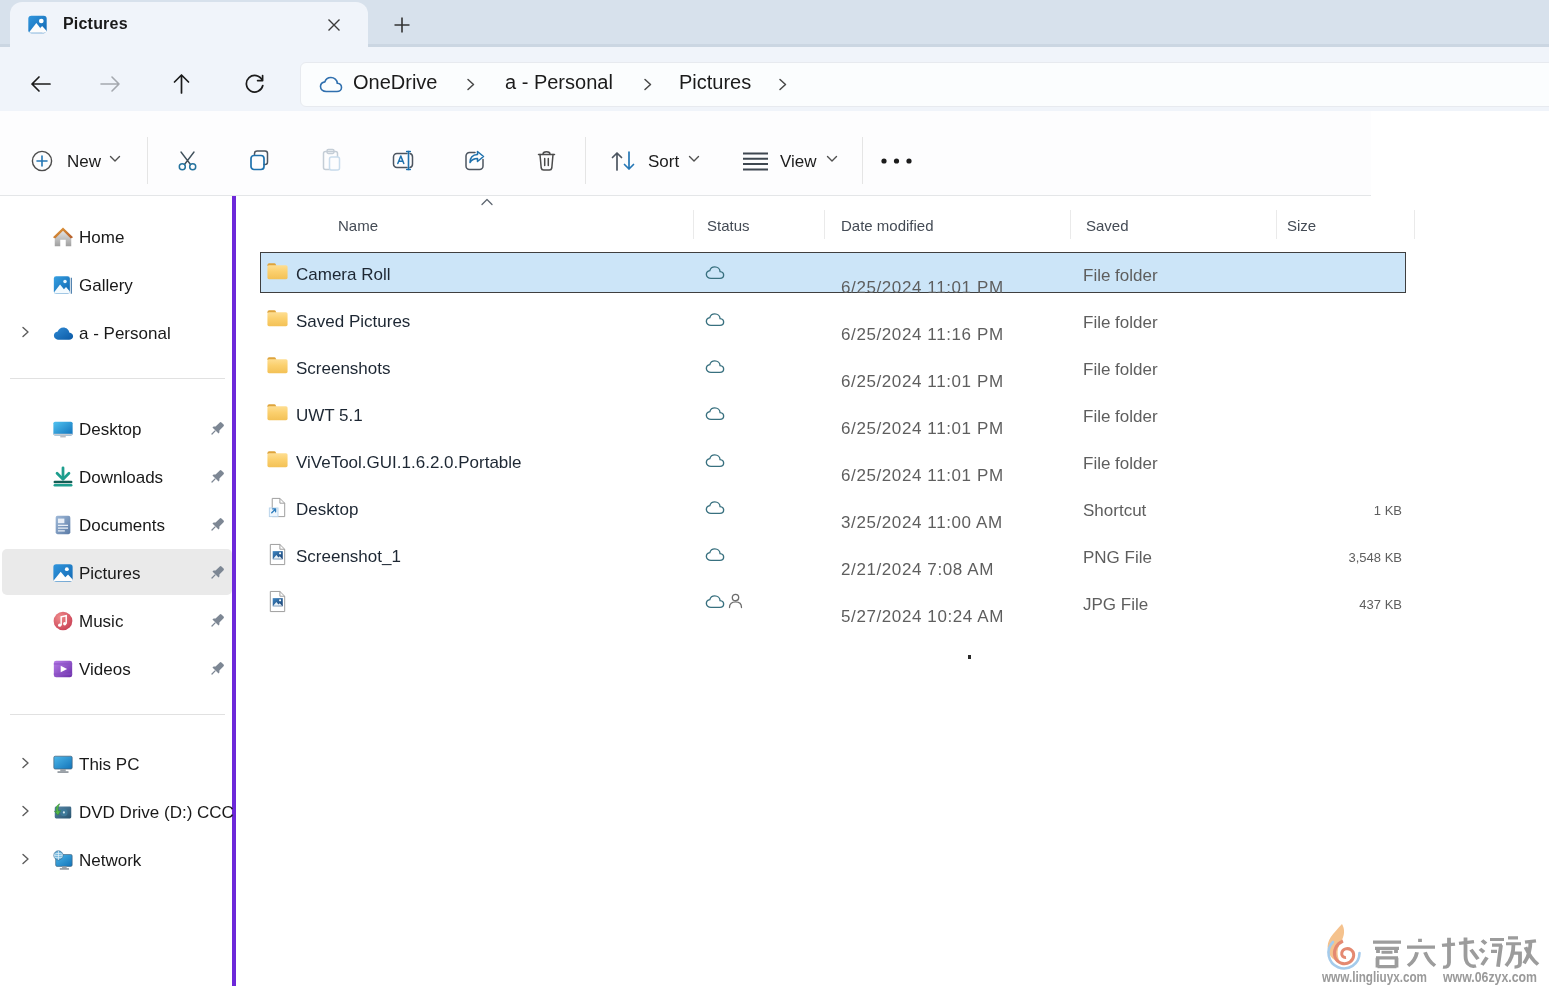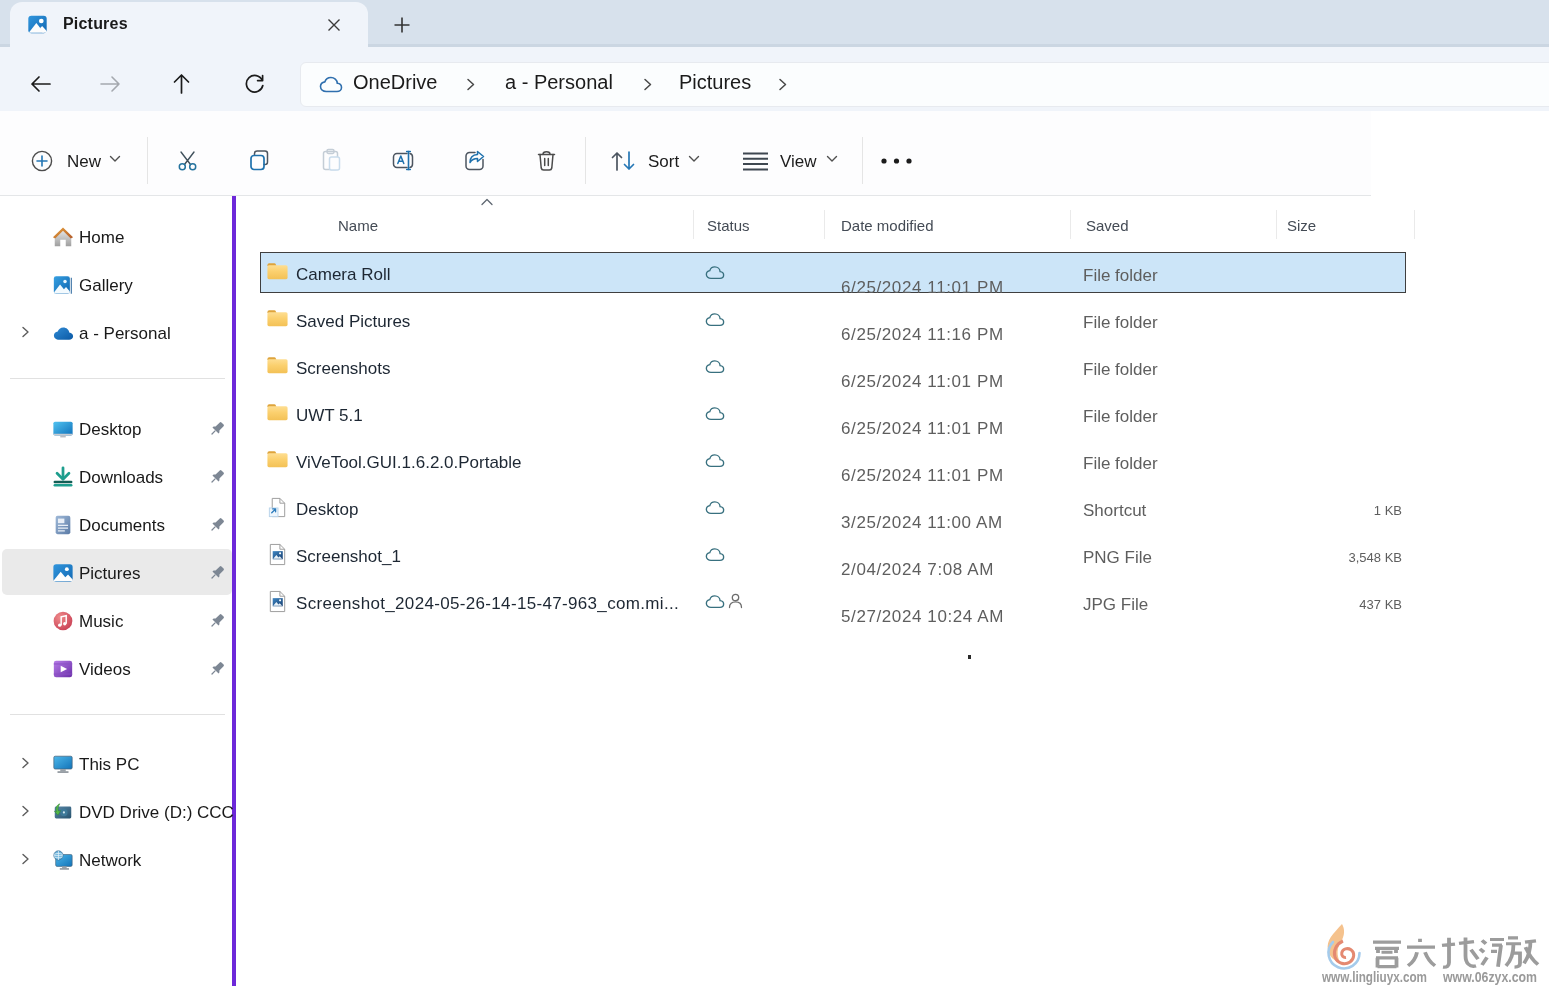--- a/index.html
+++ b/index.html
@@ -630,36 +630,35 @@
       <circle cx="14.7" cy="10.8" r="1.1" fill="#fff"></circle>
       <path d="M7.5 16.5 L10.8 12.5 L13 15 L14.3 13.8 L16.8 16.5 Z" fill="#e8f1f8"></path>
     </svg>
       </div>
     <div class="fname">Screenshot_1</div>
     <div class="fcloud">
         <svg viewBox="0 0 22 16" width="20" height="15">
           <path d="M6.6 14.5 C3.7 14.5 1.5 12.6 1.5 10.2 C1.5 8.1 3.1 6.4 5.3 6 C5.9 3.6 8.1 1.8 10.8 1.8 C13.9 1.8 16.4 4.1 16.6 7 C18.8 7.2 20.5 8.8 20.5 10.8 C20.5 12.9 18.7 14.5 16.4 14.5 Z" fill="none" stroke="#38707f" stroke-width="1.5"></path>
         </svg>
       </div>
-    <div class="fdate">2/04/2024 7:08 AM</div>
+    <div class="fdate">2/21/2024 7:08 AM</div>
     <div class="ftype">PNG File</div>
     <div class="fsize">3,548 KB</div>
   </div>
 
   <div class="row" style="top:385px;">
     <div class="ficon">
         <svg viewBox="0 0 24 24" width="23" height="23">
       <path d="M4.5 1.5 L14.5 1.5 L19.5 6.5 L19.5 22.5 L4.5 22.5 Z" fill="#fff" stroke="#9b9b9b" stroke-width="1"></path>
       <path d="M14.5 1.5 L14.5 6.5 L19.5 6.5" fill="none" stroke="#9b9b9b" stroke-width="1"></path>
       <rect x="7" y="8.5" width="10.5" height="8.5" fill="url(#imgg)"></rect>
       <circle cx="14.7" cy="10.8" r="1.1" fill="#fff"></circle>
       <path d="M7.5 16.5 L10.8 12.5 L13 15 L14.3 13.8 L16.8 16.5 Z" fill="#e8f1f8"></path>
     </svg>
       </div>
-    <div class="fname" style="letter-spacing:0.33px;">Screenshot_2024-05-26-14-15-47-963_com.mi...</div>
     <div class="fcloud">
         <svg viewBox="0 0 22 16" width="20" height="15">
           <path d="M6.6 14.5 C3.7 14.5 1.5 12.6 1.5 10.2 C1.5 8.1 3.1 6.4 5.3 6 C5.9 3.6 8.1 1.8 10.8 1.8 C13.9 1.8 16.4 4.1 16.6 7 C18.8 7.2 20.5 8.8 20.5 10.8 C20.5 12.9 18.7 14.5 16.4 14.5 Z" fill="none" stroke="#38707f" stroke-width="1.5"></path>
         </svg>
       </div>
     <div class="abs" style="left:468px; top:12px;">
         <svg width="15" height="16" viewBox="0 0 15 16">
           <circle cx="7.5" cy="4.5" r="3.2" fill="none" stroke="#6d6d6d" stroke-width="1.3"></circle>
           <path d="M1.5 14.5 C1.5 10.5 4 8.8 7.5 8.8 C11 8.8 13.5 10.5 13.5 14.5" fill="none" stroke="#6d6d6d" stroke-width="1.3" stroke-linecap="round"></path>
         </svg>

